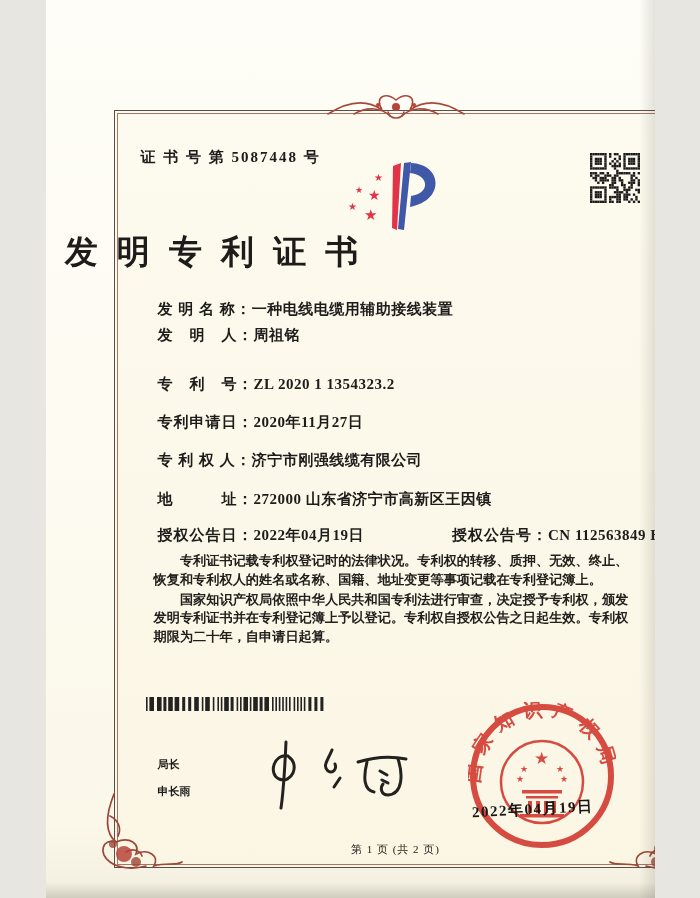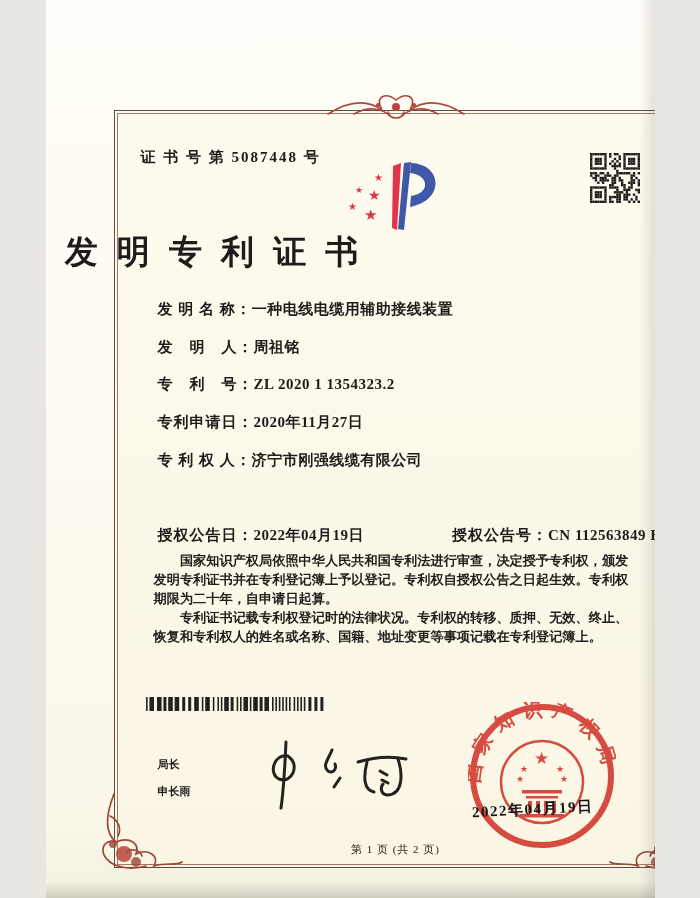--- a/index.html
+++ b/index.html
@@ -321,44 +321,47 @@
     <polygon points="55,16 63,13 59,80 54,78" fill="#e23448"></polygon>
     <polygon points="66,13 73,12 66,80 60,79" fill="#3f58a8"></polygon>
     <path d="M73,13 C104,14 108,50 72,57 L73,46 C93,43 91,25 72,23 Z" fill="#3f58a8"></path>
   </svg>
 
   <div class="abs doc-title">发明专利证书</div>
 
   <div class="abs row" style="top:300px">
     <span class="lbl">发 明 名 称：</span><span class="val">一种电线电缆用辅助接线装置</span>
   </div>
-  <div class="abs row" style="top:338px">
+  <div class="abs row" style="top:326px">
     <span class="lbl">发　明　人：</span><span class="val">周祖铭</span>
   </div>
   <div class="abs row" style="top:375px">
     <span class="lbl">专　利　号：</span><span class="val">ZL 2020 1 1354323.2</span>
   </div>
   <div class="abs row" style="top:413px">
     <span class="lbl">专利申请日：</span><span class="val">2020年11月27日</span>
   </div>
   <div class="abs row" style="top:451px">
     <span class="lbl">专 利 权 人：</span><span class="val">济宁市刚强线缆有限公司</span>
+  </div>
+  <div class="abs row" style="top:490px">
+    <span class="lbl">地　　　址：</span><span class="val">272000 山东省济宁市高新区王因镇</span>
   </div>
   <div class="abs row row-split" style="top:526px">
     <span>
       <span class="lbl">授权公告日：</span><span class="val">2022年04月19日</span>
     </span>
     <span>
       <span class="lbl">授权公告号：</span><span class="val">CN 112563849 B</span>
     </span>
   </div>
 
   <div class="abs paras">
+    <p>专利证书记载专利权登记时的法律状况。专利权的转移、质押、无效、终止、恢复和专利权人的姓名或名称、国籍、地址变更等事项记载在专利登记簿上。</p>
     <p>国家知识产权局依照中华人民共和国专利法进行审查，决定授予专利权，颁发发明专利证书并在专利登记簿上予以登记。专利权自授权公告之日起生效。专利权期限为二十年，自申请日起算。</p>
-    <p>专利证书记载专利权登记时的法律状况。专利权的转移、质押、无效、终止、恢复和专利权人的姓名或名称、国籍、地址变更等事项记载在专利登记簿上。</p>
   </div>
 
   <svg id="barcode" class="abs" style="left:100px;top:697px" width="180" height="14" viewBox="0 0 180 14">
       <rect x="0" y="0" width="1.6" height="14" fill="#222"></rect>
       <rect x="3.4000000000000004" y="0" width="4.6" height="14" fill="#222"></rect>
       <rect x="11" y="0" width="4.6" height="14" fill="#222"></rect>
       <rect x="17.4" y="0" width="3" height="14" fill="#222"></rect>
       <rect x="22.2" y="0" width="4.6" height="14" fill="#222"></rect>
       <rect x="28.599999999999998" y="0" width="4.6" height="14" fill="#222"></rect>
       <rect x="36.199999999999996" y="0" width="3" height="14" fill="#222"></rect>

